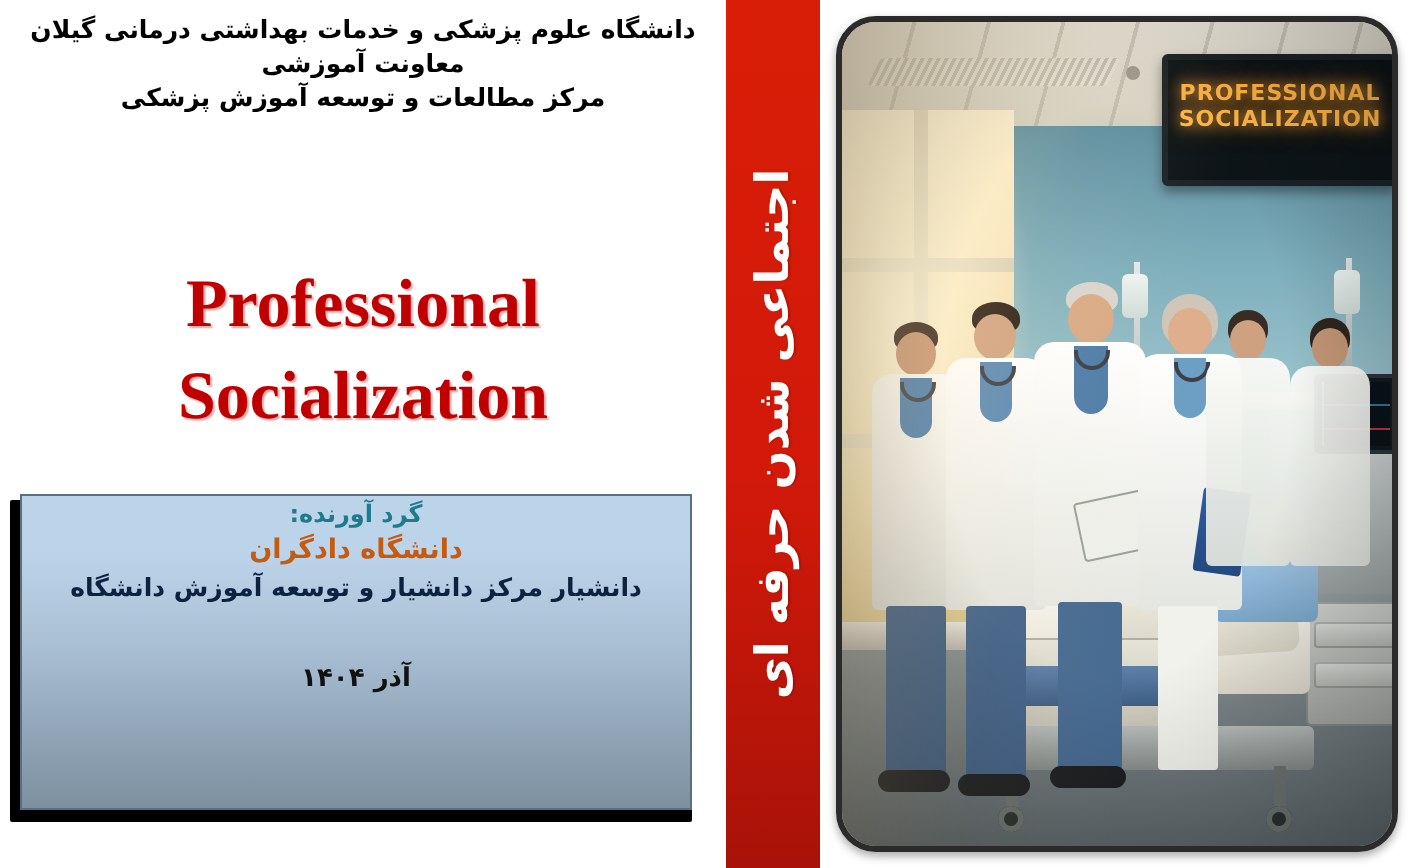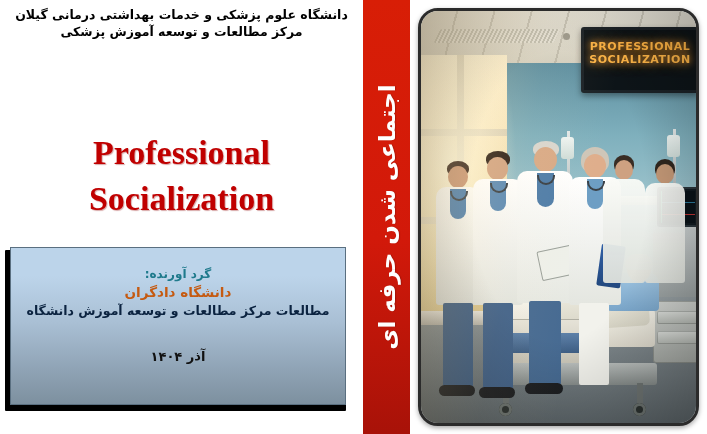--- a/index.html
+++ b/index.html
@@ -29,21 +29,21 @@
     background:#000000;border-radius:1px;
   }
   .infobox{
     position:absolute;left:10px;top:247px;width:336px;height:158px;
     background:linear-gradient(180deg,#bcd4ea 0%,#bcd4ea 18%,#a9bfd4 48%,#8fa3b5 78%,#7d909f 100%);
     border:1px solid #5a6f80;
     direction:rtl;text-align:center;box-sizing:border-box;
     overflow:hidden;
   }
   .ib-line{font-weight:bold;}
-  .ib-l1{font-size:12px;color:#1f7a8c;margin-top:18px;line-height:16px;}
+  .ib-l1{font-size:12px;color:#1f7a8c;margin-top:1px;line-height:16px;}
   .ib-l2{font-size:13.5px;color:#C55A11;line-height:18px;margin-top:1px;}
   .ib-l3{font-size:12.5px;color:#0b2340;line-height:17px;margin-top:1px;}
   .ib-gap{height:16px;}
   .ib-l4{font-size:11.5px;color:#1f6b2e;line-height:15px;}
   .ib-l5{font-size:13px;color:#111111;line-height:18px;font-family:"DejaVu Sans","Liberation Sans",sans-serif;direction:ltr;}
   .ib-gap2{height:13px;}
   .ib-l6{font-size:13px;color:#111111;line-height:18px;}
 
   
   .red-banner{
@@ -181,33 +181,34 @@
 </style>
 </head>
 <body>
 
 <div class="slide">
 
   <div class="left-panel">
 
     <div class="header">
       <div>دانشگاه علوم پزشکی و خدمات بهداشتی درمانی گیلان</div>
+      <div>معاونت آموزشی</div>
       <div>مرکز مطالعات و توسعه آموزش پزشکی</div>
     </div>
 
     <div class="title">
       <div>Professional</div>
       <div>Socialization</div>
     </div>
 
     <div class="infobox-shadow"></div>
     <div class="infobox">
       <div class="ib-line ib-l1">گرد آورنده:</div>
       <div class="ib-line ib-l2">دانشگاه دادگران</div>
-      <div class="ib-line ib-l3">مطالعات مرکز مطالعات و توسعه آموزش دانشگاه</div>
+      <div class="ib-line ib-l3">دانشیار مرکز دانشیار و توسعه آموزش دانشگاه</div>
       <div class="ib-gap"></div>
       <div class="ib-gap2"></div>
       <div class="ib-line ib-l6">آذر ۱۴۰۴</div>
     </div>
   </div>
 
   <div class="red-banner">
     <div class="red-banner-text">اجتماعی شدن حرفه ای</div>
   </div>
 

